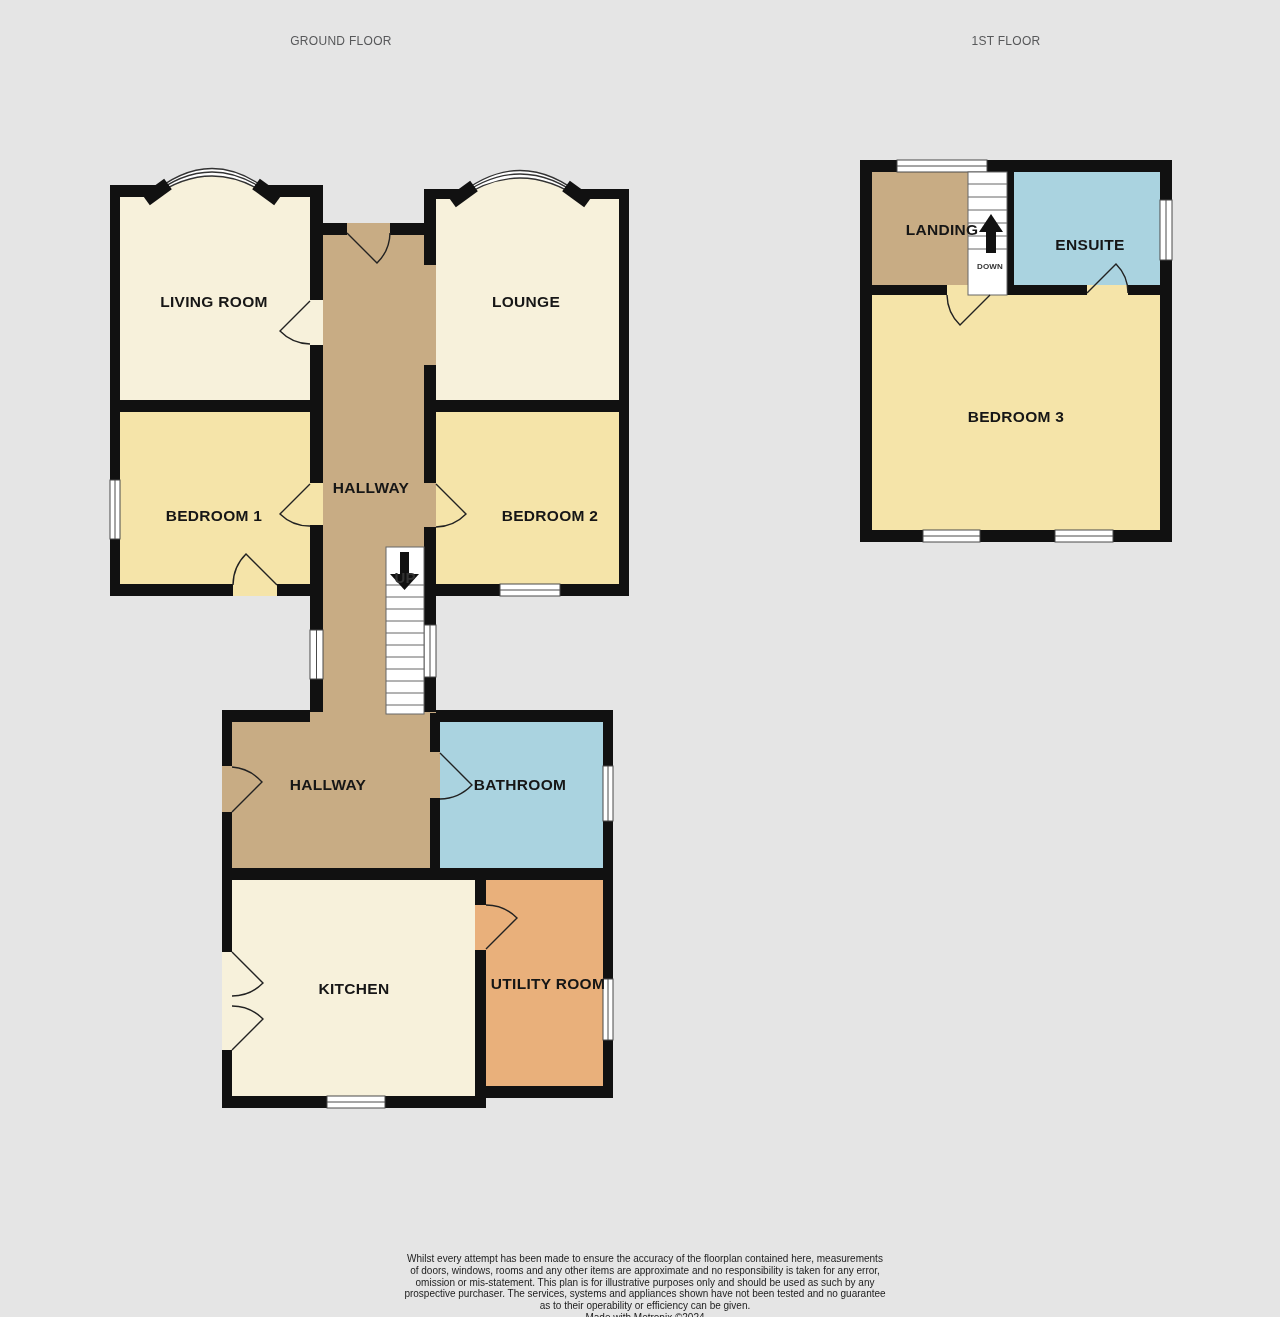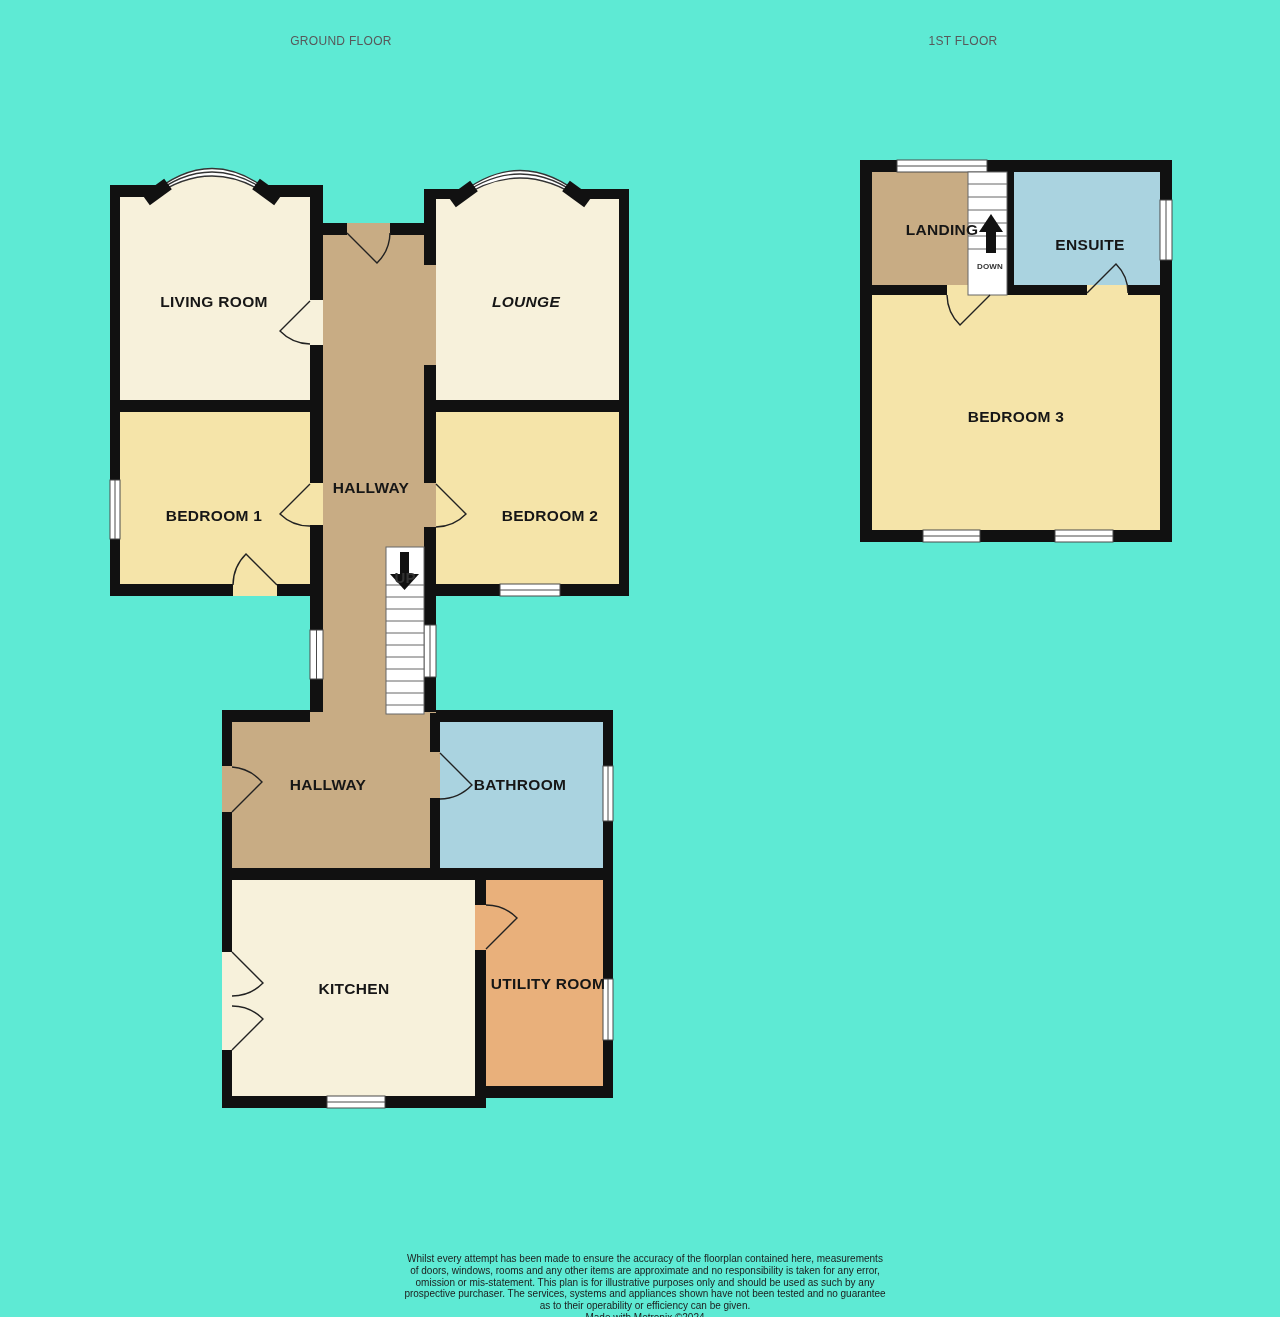--- a/index.html
+++ b/index.html
@@ -1,17 +1,17 @@
 <!DOCTYPE html>
 <html><head>
 <meta charset="utf-8">
 <style>
   html,body { margin:0; padding:0; background:#ffffff; }
   #canvas {
-    position:relative; width:1280px; height:1317px; background:#5eead4;
+    position:relative; width:1280px; height:1317px; background:#e5e5e5;
     font-family:"Liberation Sans", sans-serif; overflow:hidden;
   }
   svg.plan { position:absolute; left:0; top:0; }
   .w { fill:#111111; }
   .win { fill:#ffffff; stroke:#4a4a4a; stroke-width:1; }
   .winline { stroke:#4a4a4a; stroke-width:1; }
   .stairbox { fill:#ffffff; stroke:#666666; stroke-width:1; }
   .tread { stroke:#666666; stroke-width:1; }
   .door { fill:none; stroke:#222222; stroke-width:1.4; }
   .bayarc { fill:none; stroke:#333333; stroke-width:1.3; }
@@ -190,24 +190,24 @@
       <path class="door" d="M440,753 L472,785 A46,46 0 0 1 440,799"></path>
       <path class="door" d="M232,952 L263,983 A44,44 0 0 1 232,996"></path>
       <path class="door" d="M232,1050 L263,1019 A44,44 0 0 0 232,1006"></path>
       <path class="door" d="M486,949 L517,918 A44,44 0 0 0 486,905"></path>
       <path class="door" d="M990,295 L960,325 A43,43 0 0 1 947,295"></path>
       <path class="door" d="M1087,293 L1116,264 A41,41 0 0 1 1128,293"></path>
     </g>
   </svg>
 
   <div class="floor-title" style="left:341px; top:41px;">GROUND FLOOR</div>
-  <div class="floor-title" style="left:963px; top:41px;">1ST FLOOR</div>
+  <div class="floor-title" style="left:1006px; top:41px;">1ST FLOOR</div>
 
   <div class="lbl" style="left:214px; top:302px;">LIVING ROOM</div>
-  <div class="lbl" style="left:526px; top:302px;font-style:italic;">LOUNGE</div>
+  <div class="lbl" style="left:526px; top:302px;">LOUNGE</div>
   <div class="lbl" style="left:371px; top:488px;">HALLWAY</div>
   <div class="lbl" style="left:214px; top:516px;">BEDROOM 1</div>
   <div class="lbl" style="left:530px; top:516px;margin-left:20px;">BEDROOM 2</div>
   <div class="lbl lbl-small" style="left:405px; top:533px;">UP</div>
   <div class="lbl" style="left:328px; top:785px;">HALLWAY</div>
   <div class="lbl" style="left:520px; top:785px;">BATHROOM</div>
   <div class="lbl" style="left:354px; top:989px;">KITCHEN</div>
   <div class="lbl" style="left:548px; top:984px;">UTILITY ROOM</div>
 
   <div class="lbl" style="left:938px;  top:230px;padding-left:8px;">LANDING</div>

